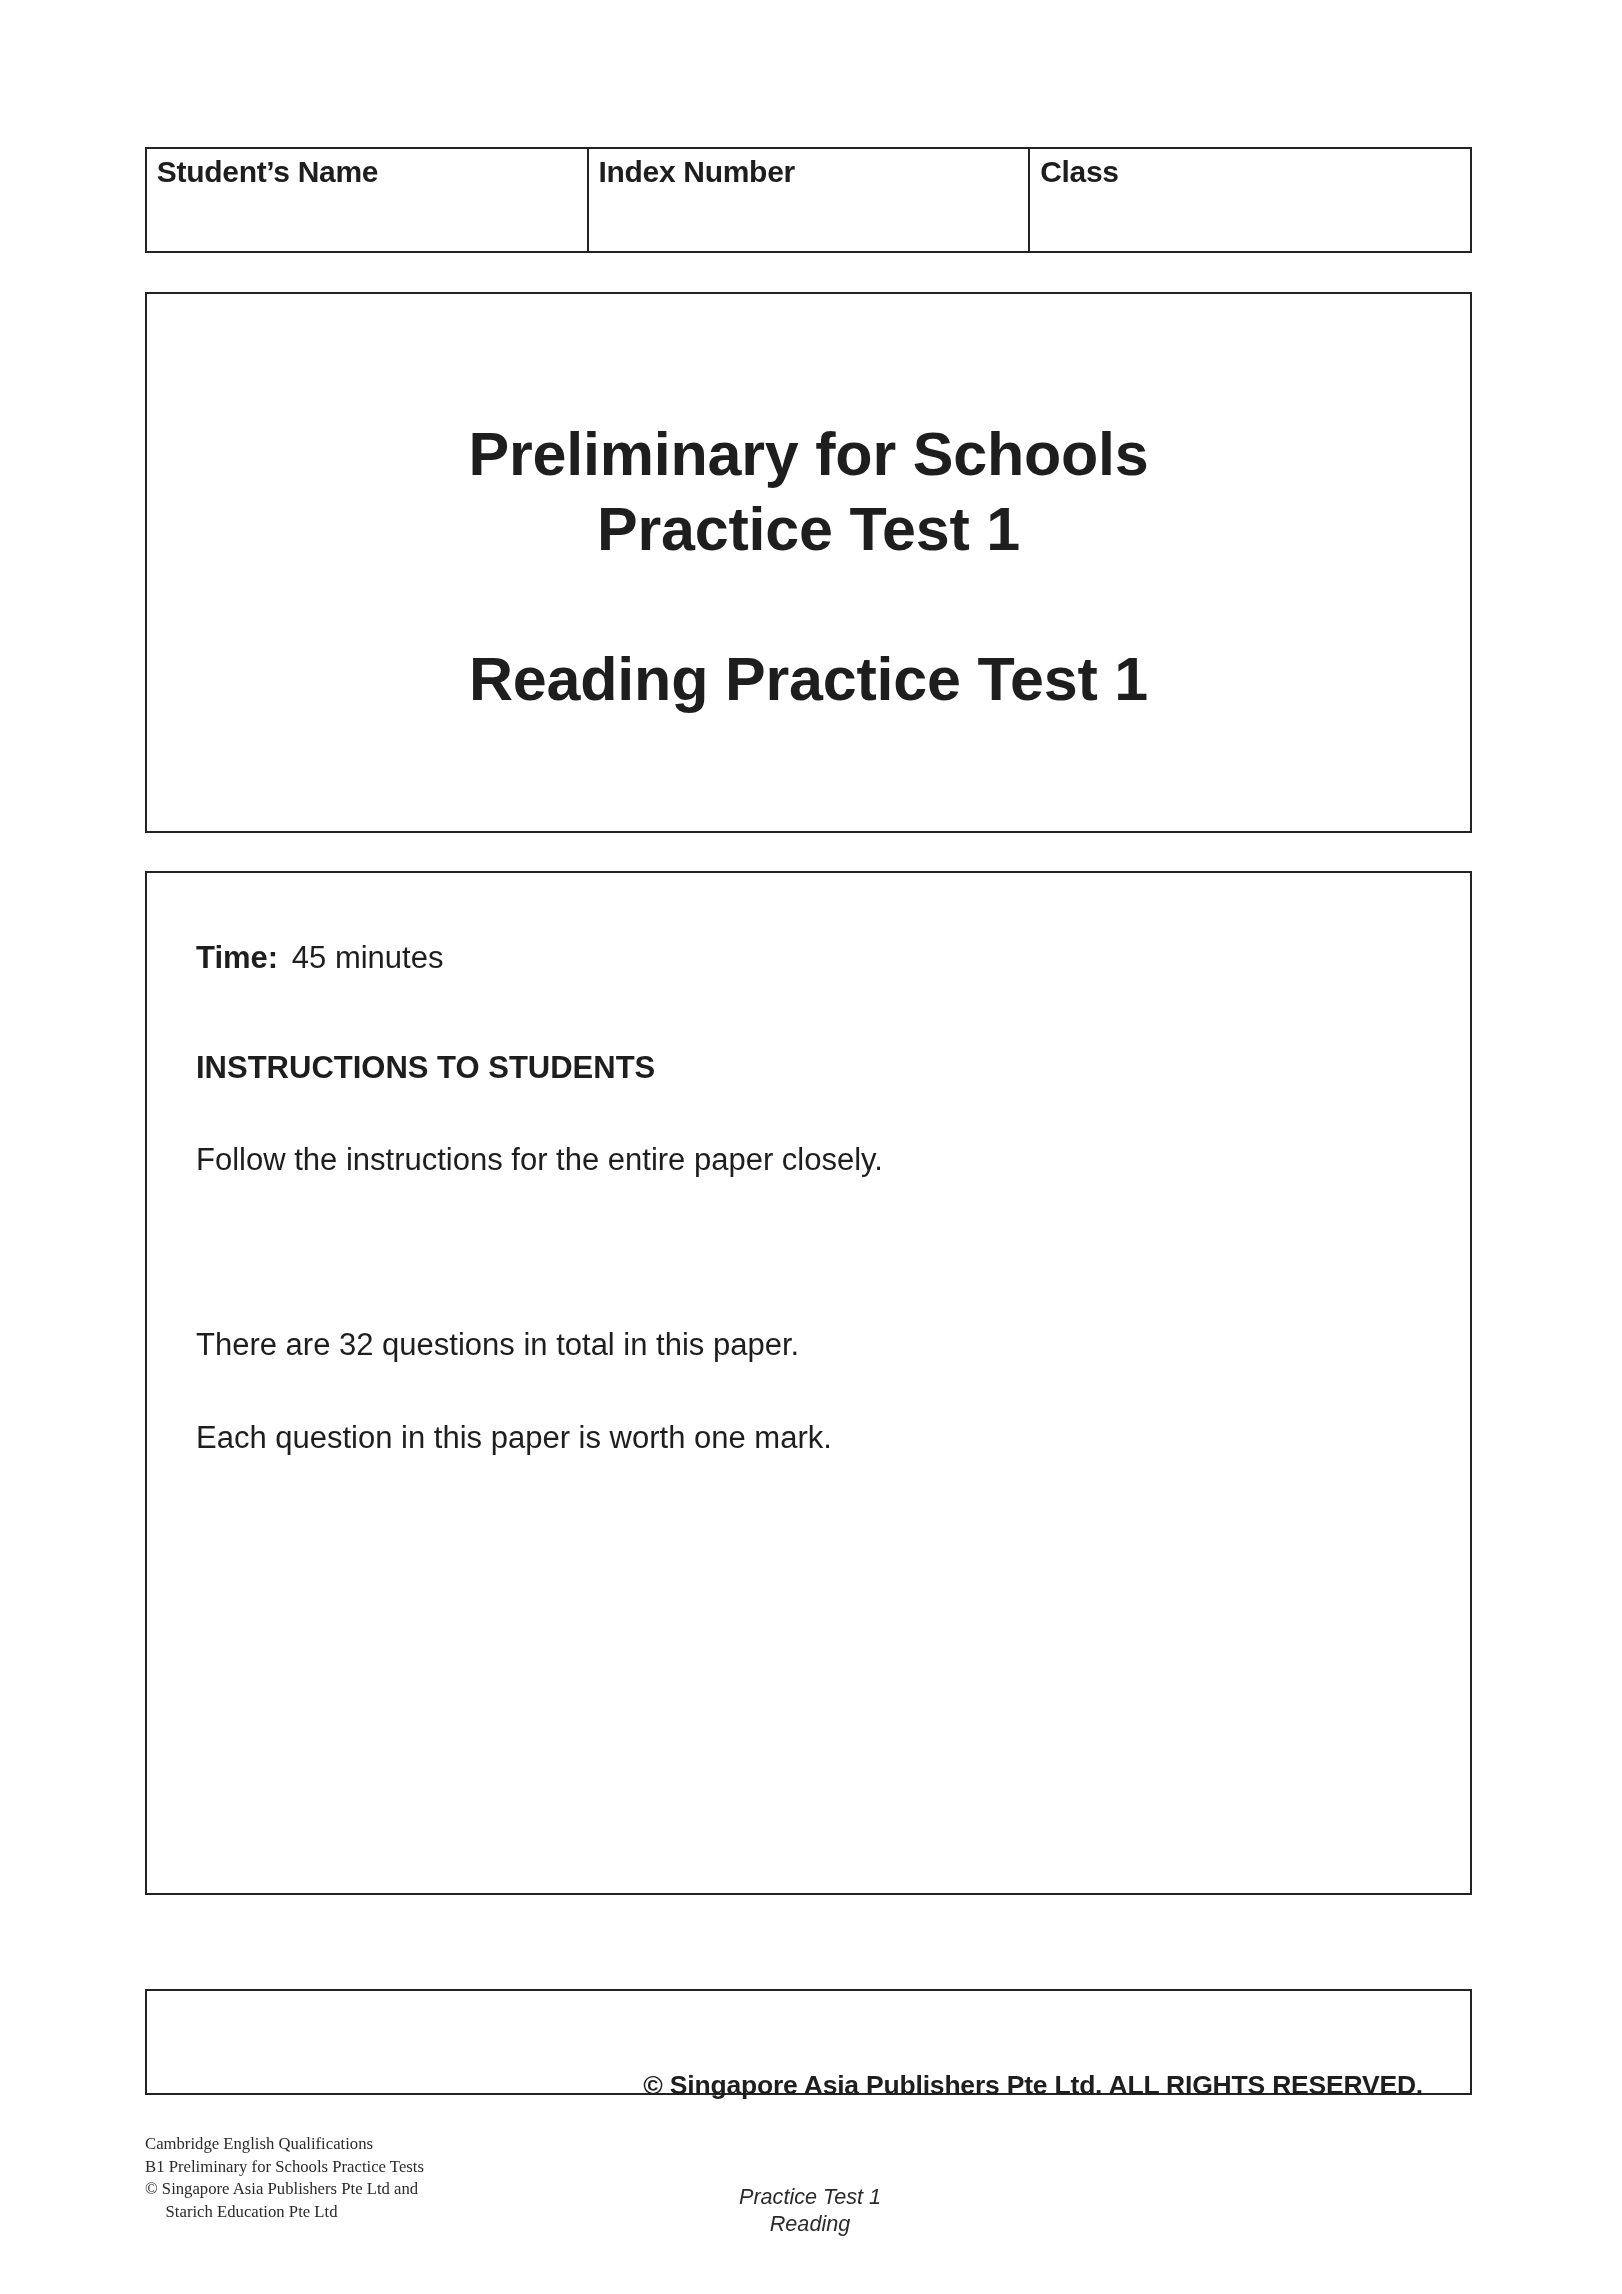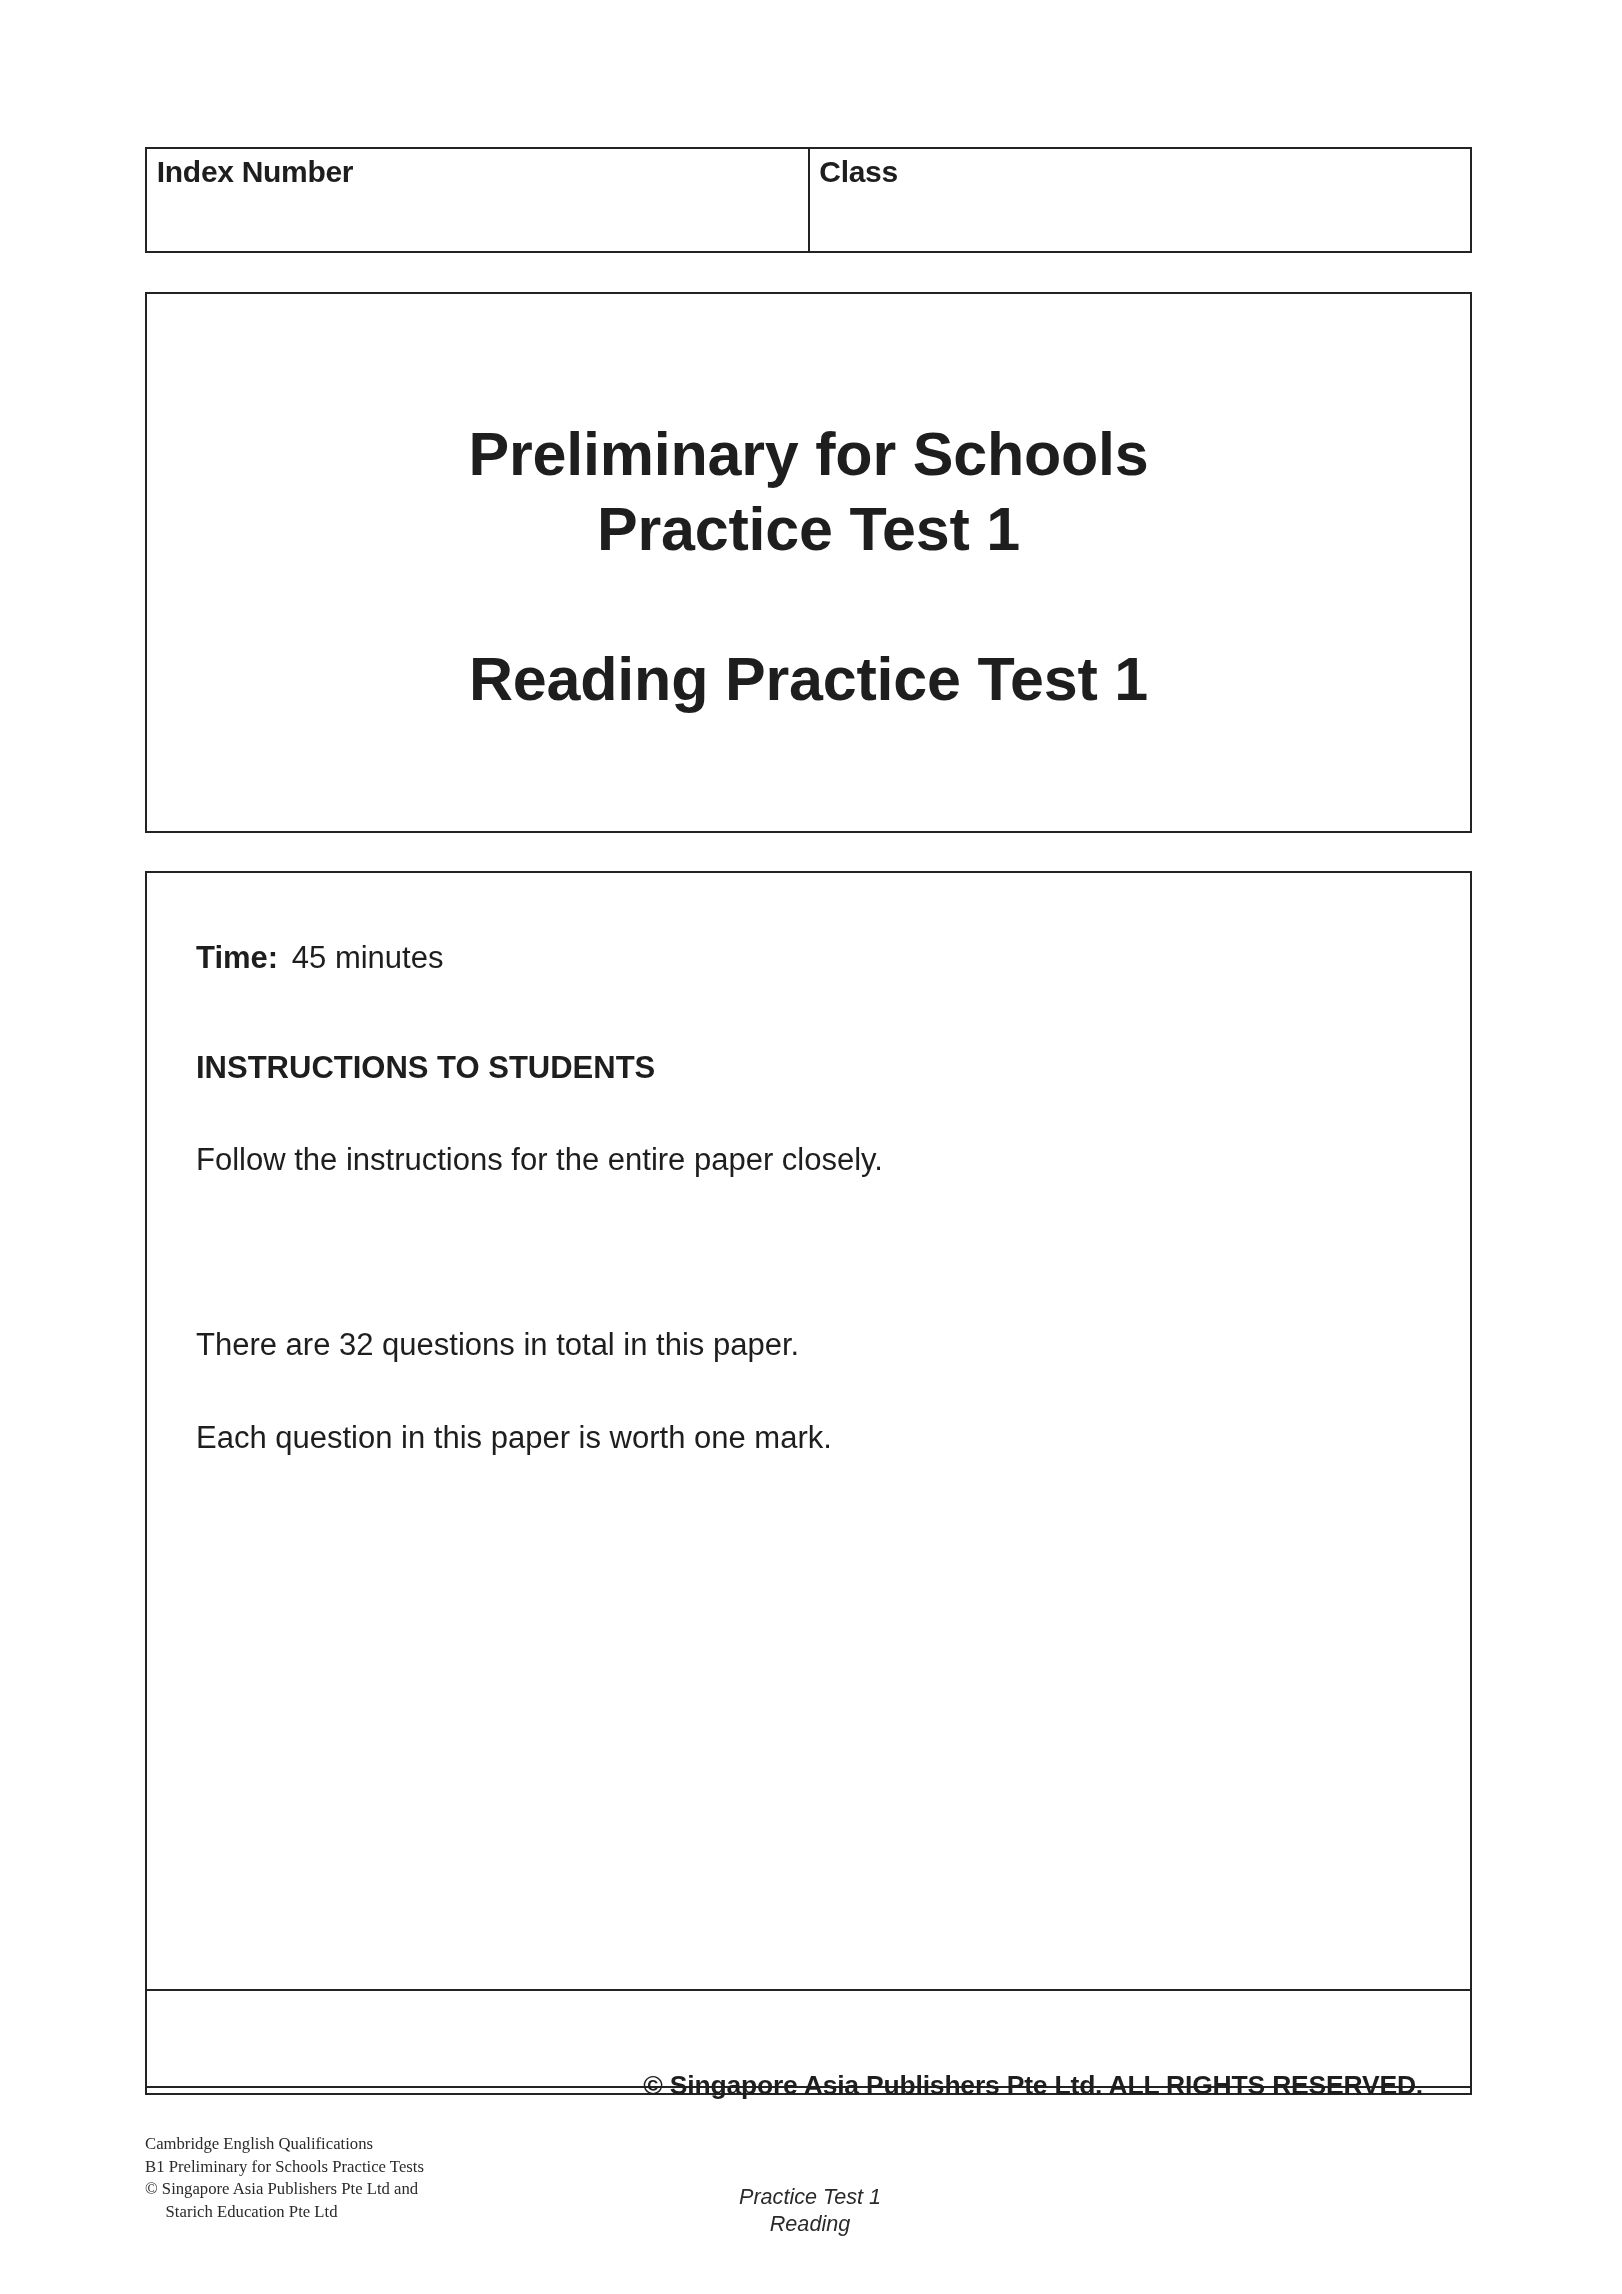--- a/index.html
+++ b/index.html
@@ -55,21 +55,21 @@
       line-height: 61px;
       letter-spacing: -0.2px;
     }
     #title-line-1 { top: 130px; }
     #title-line-2 { top: 205px; }
     #title-line-3 { top: 355px; }
 
     
     #instructions-box {
       top: 871px;
-      height: 1217px;
+      height: 1024px;
     }
     .instr {
       position: absolute;
       left: 49px;
       font-size: 31px;
       line-height: 31px;
       white-space: nowrap;
     }
     #time-line { top: 69px; }
     #time-label { font-weight: bold; margin-right: 13.7px; }
@@ -117,20 +117,23 @@
       font-size: 21.6px;
       line-height: 26.5px;
       color: #2a2a2a;
     }
   </style>
 </head>
 <body>
 
 <div id="info-table" class="box">
   <div class="info-cell">
+    <span>Student’s Name</span>
+  </div>
+  <div class="info-cell">
     <span>Index Number</span>
   </div>
   <div class="info-cell">
     <span>Class</span>
   </div>
 </div>
 
 <div id="title-box" class="box">
   <div id="title-line-1" class="title-line">Preliminary for Schools</div>
   <div id="title-line-2" class="title-line">Practice Test 1</div>

